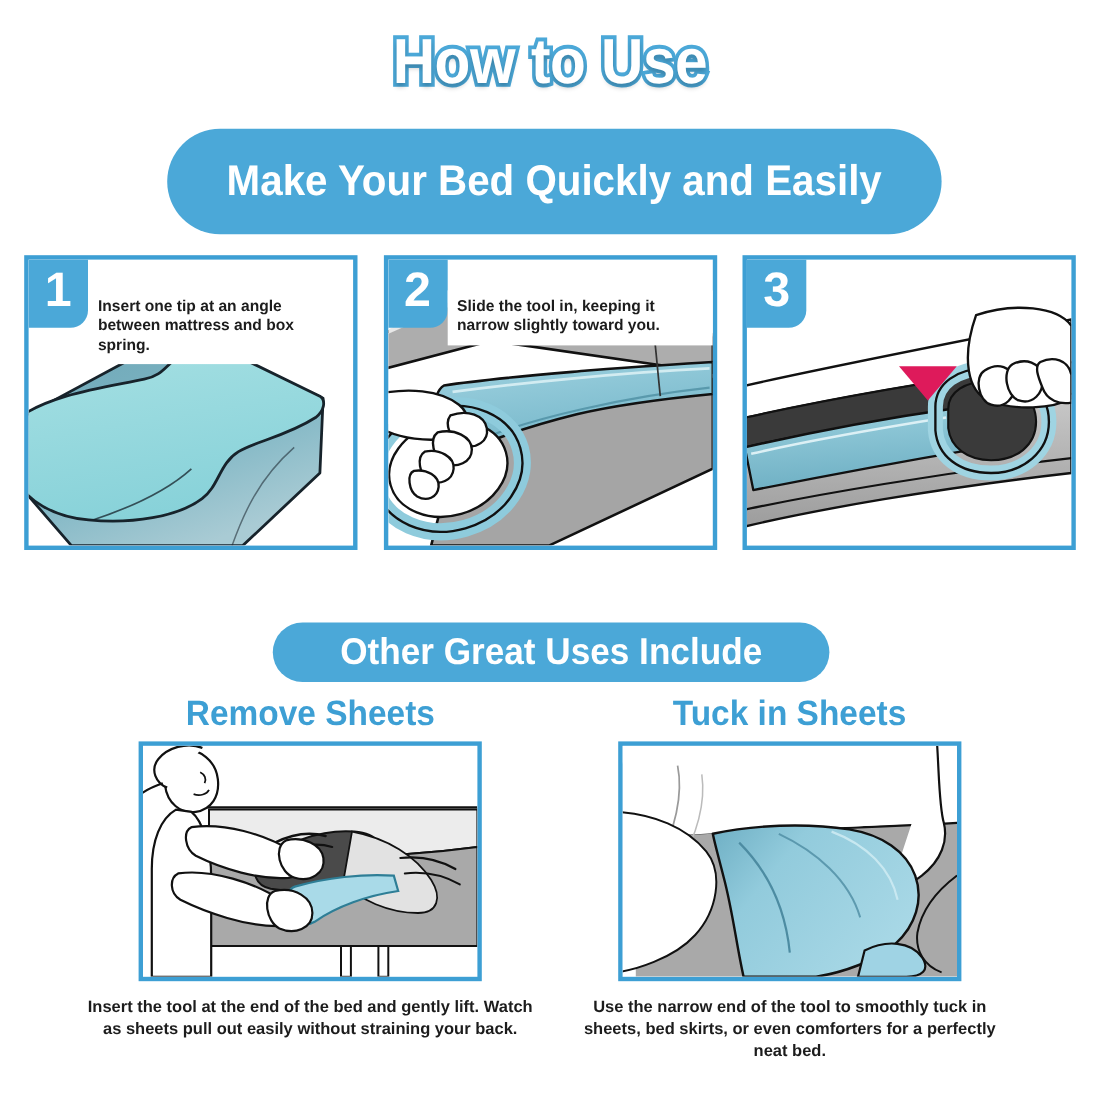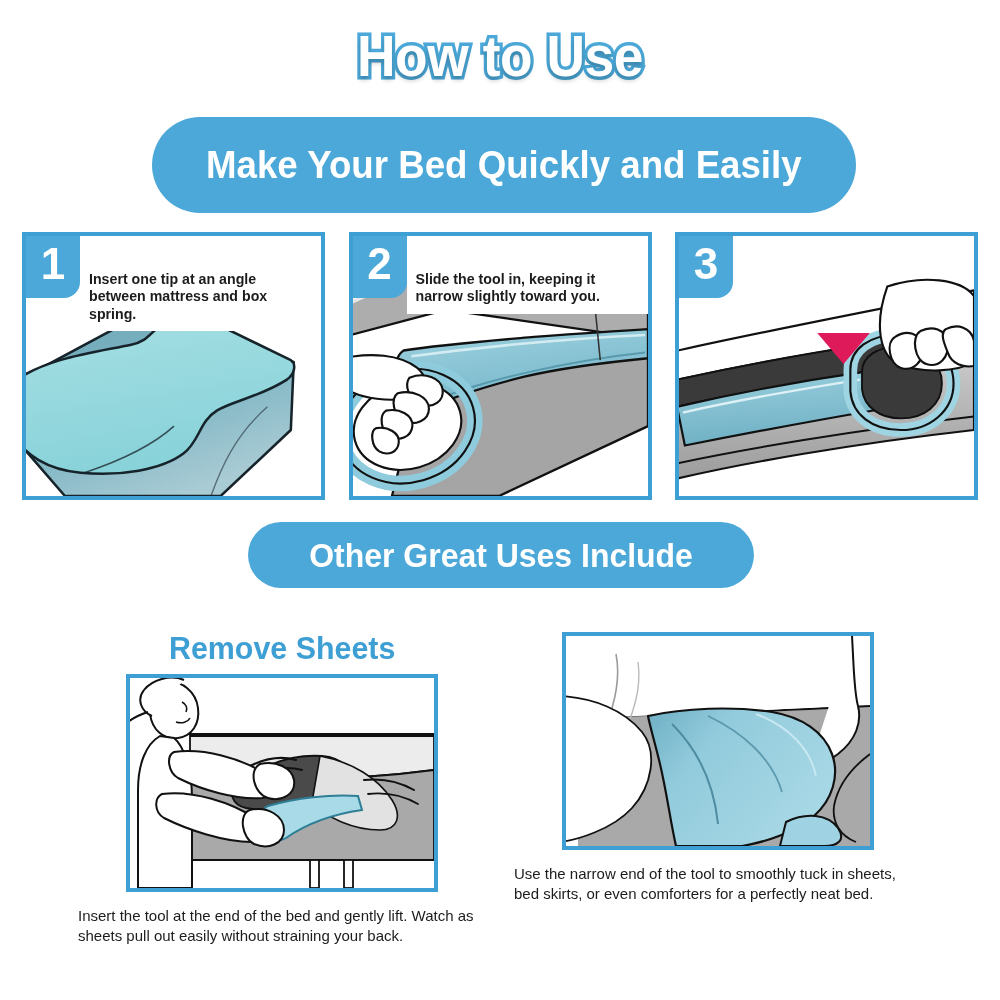--- a/index.html
+++ b/index.html
@@ -50,24 +50,24 @@
   }
   #banner-primary {
     top: 117px;
     left: 152px;
     width: 704px;
     height: 96px;
     font-size: 39px;
   }
   #banner-primary .pill-text { transform: scaleX(0.94); }
   #banner-secondary {
-    top: 522px;
+    top: 566px;
     left: 248px;
     width: 506px;
-    height: 66px;
+    height: 54px;
     font-size: 34px;
   }
   #banner-secondary .pill-text { transform: scaleX(0.94); }
 
   
   #steps-row {
     position: absolute;
     top: 232px;
     left: 22px;
     width: 956px;
@@ -158,24 +158,24 @@
     margin: 0 auto;
     border: 4px solid #3D9FD4;
     box-sizing: border-box;
     background: #ffffff;
     overflow: hidden;
   }
   .use-figure svg { display: block; width: 100%; height: 100%; }
 
   .use-caption {
     margin-top: 14px;
-    text-align: left;
+    text-align: center;
     color: #1c1c1c;
     font-size: 15px;
-    font-weight: 400;
+    font-weight: 700;
     line-height: 1.32;
     padding: 0 6px;
   }
 </style>
 </head>
 <body>
 
 <div id="main-title">How to Use</div>
 
 <div class="pill" id="banner-primary">
@@ -361,20 +361,23 @@
                  C 124,116 118,92 130,86 Z" fill="#ffffff" stroke="#111" stroke-width="2"></path>
 
         <path d="M120,132 C 138,128 154,138 154,152 C 154,166 138,172 124,166
                  C 112,160 108,136 120,132 Z" fill="#ffffff" stroke="#111" stroke-width="2"></path>
       </svg>
     </div>
     <div class="use-caption">Insert the tool at the end of the bed and gently lift. Watch as sheets pull out easily without straining your back.</div>
   </div>
 
   <div class="use-block" id="use-block-tuck">
+    <div class="use-title">
+      <span>Tuck in Sheets</span>
+    </div>
     <div class="use-figure">
       <svg viewBox="0 0 304 210" preserveAspectRatio="none" aria-hidden="true">
         <defs>
           <linearGradient id="tuckTeal" x1="0" y1="0" x2="1" y2="0.6">
             <stop offset="0%" stop-color="#6EAFC4"></stop>
             <stop offset="35%" stop-color="#92CBDC"></stop>
             <stop offset="100%" stop-color="#A8D8E6"></stop>
           </linearGradient>
         </defs>
 

